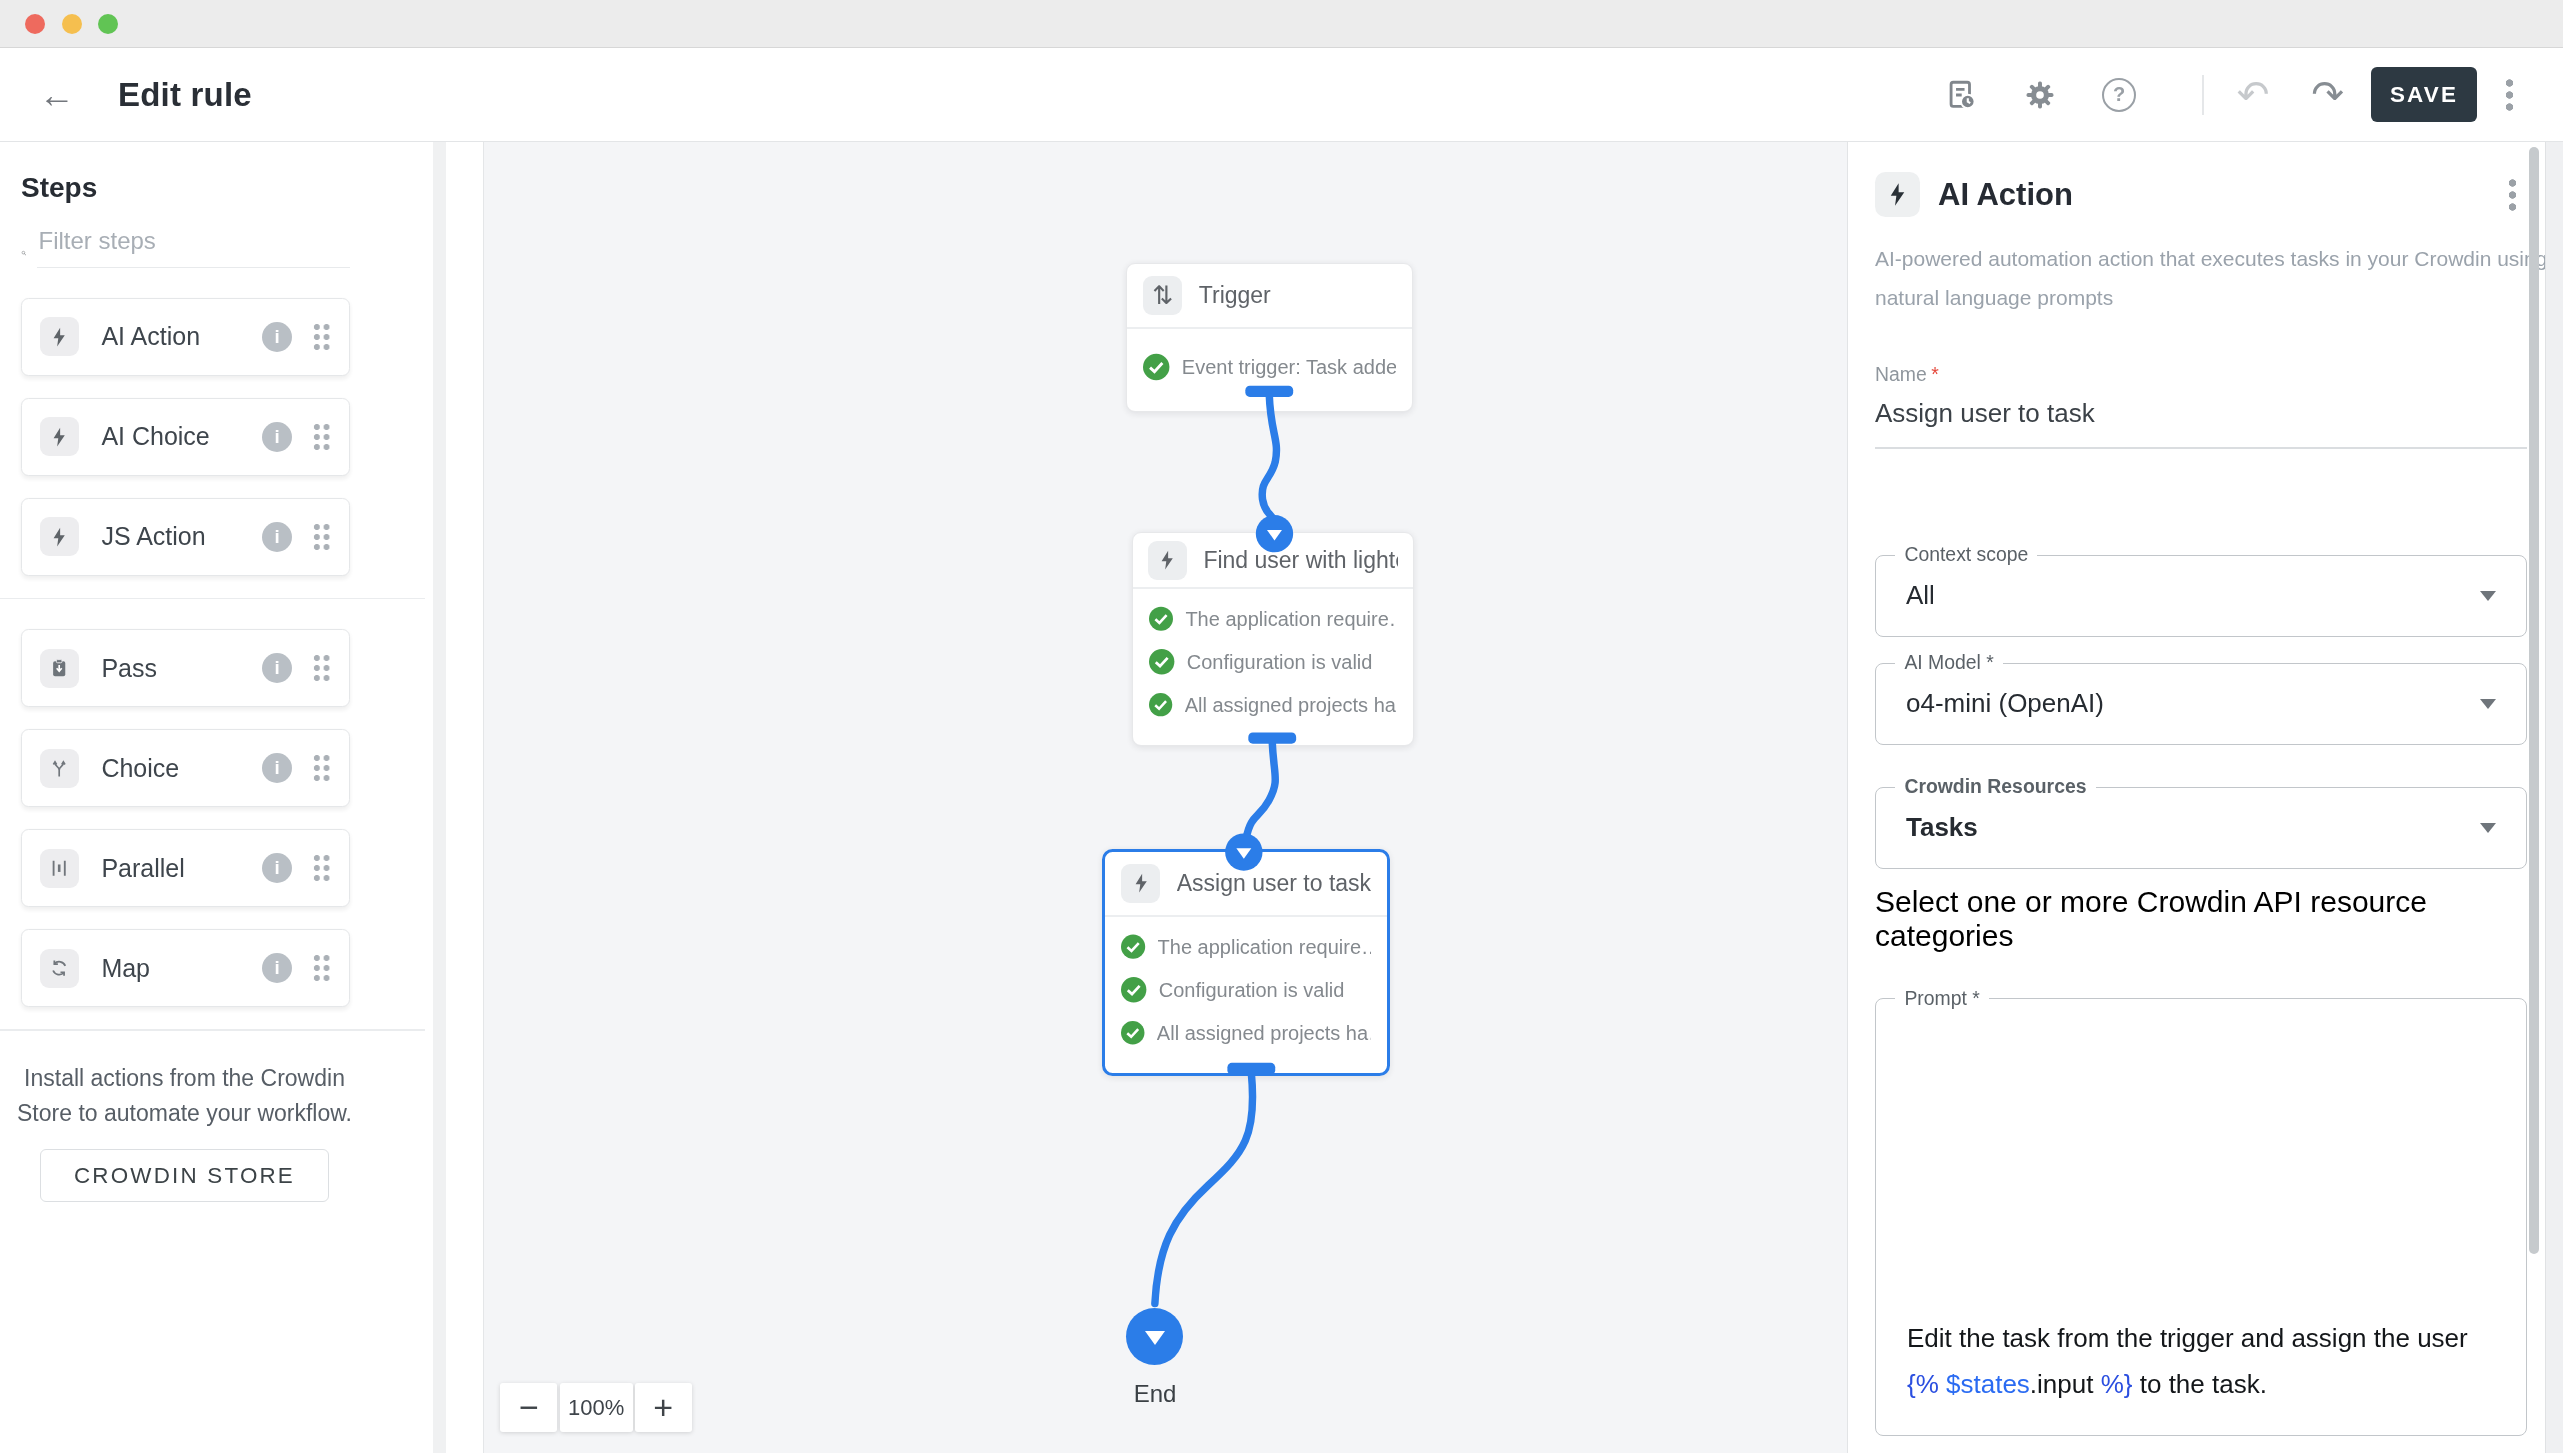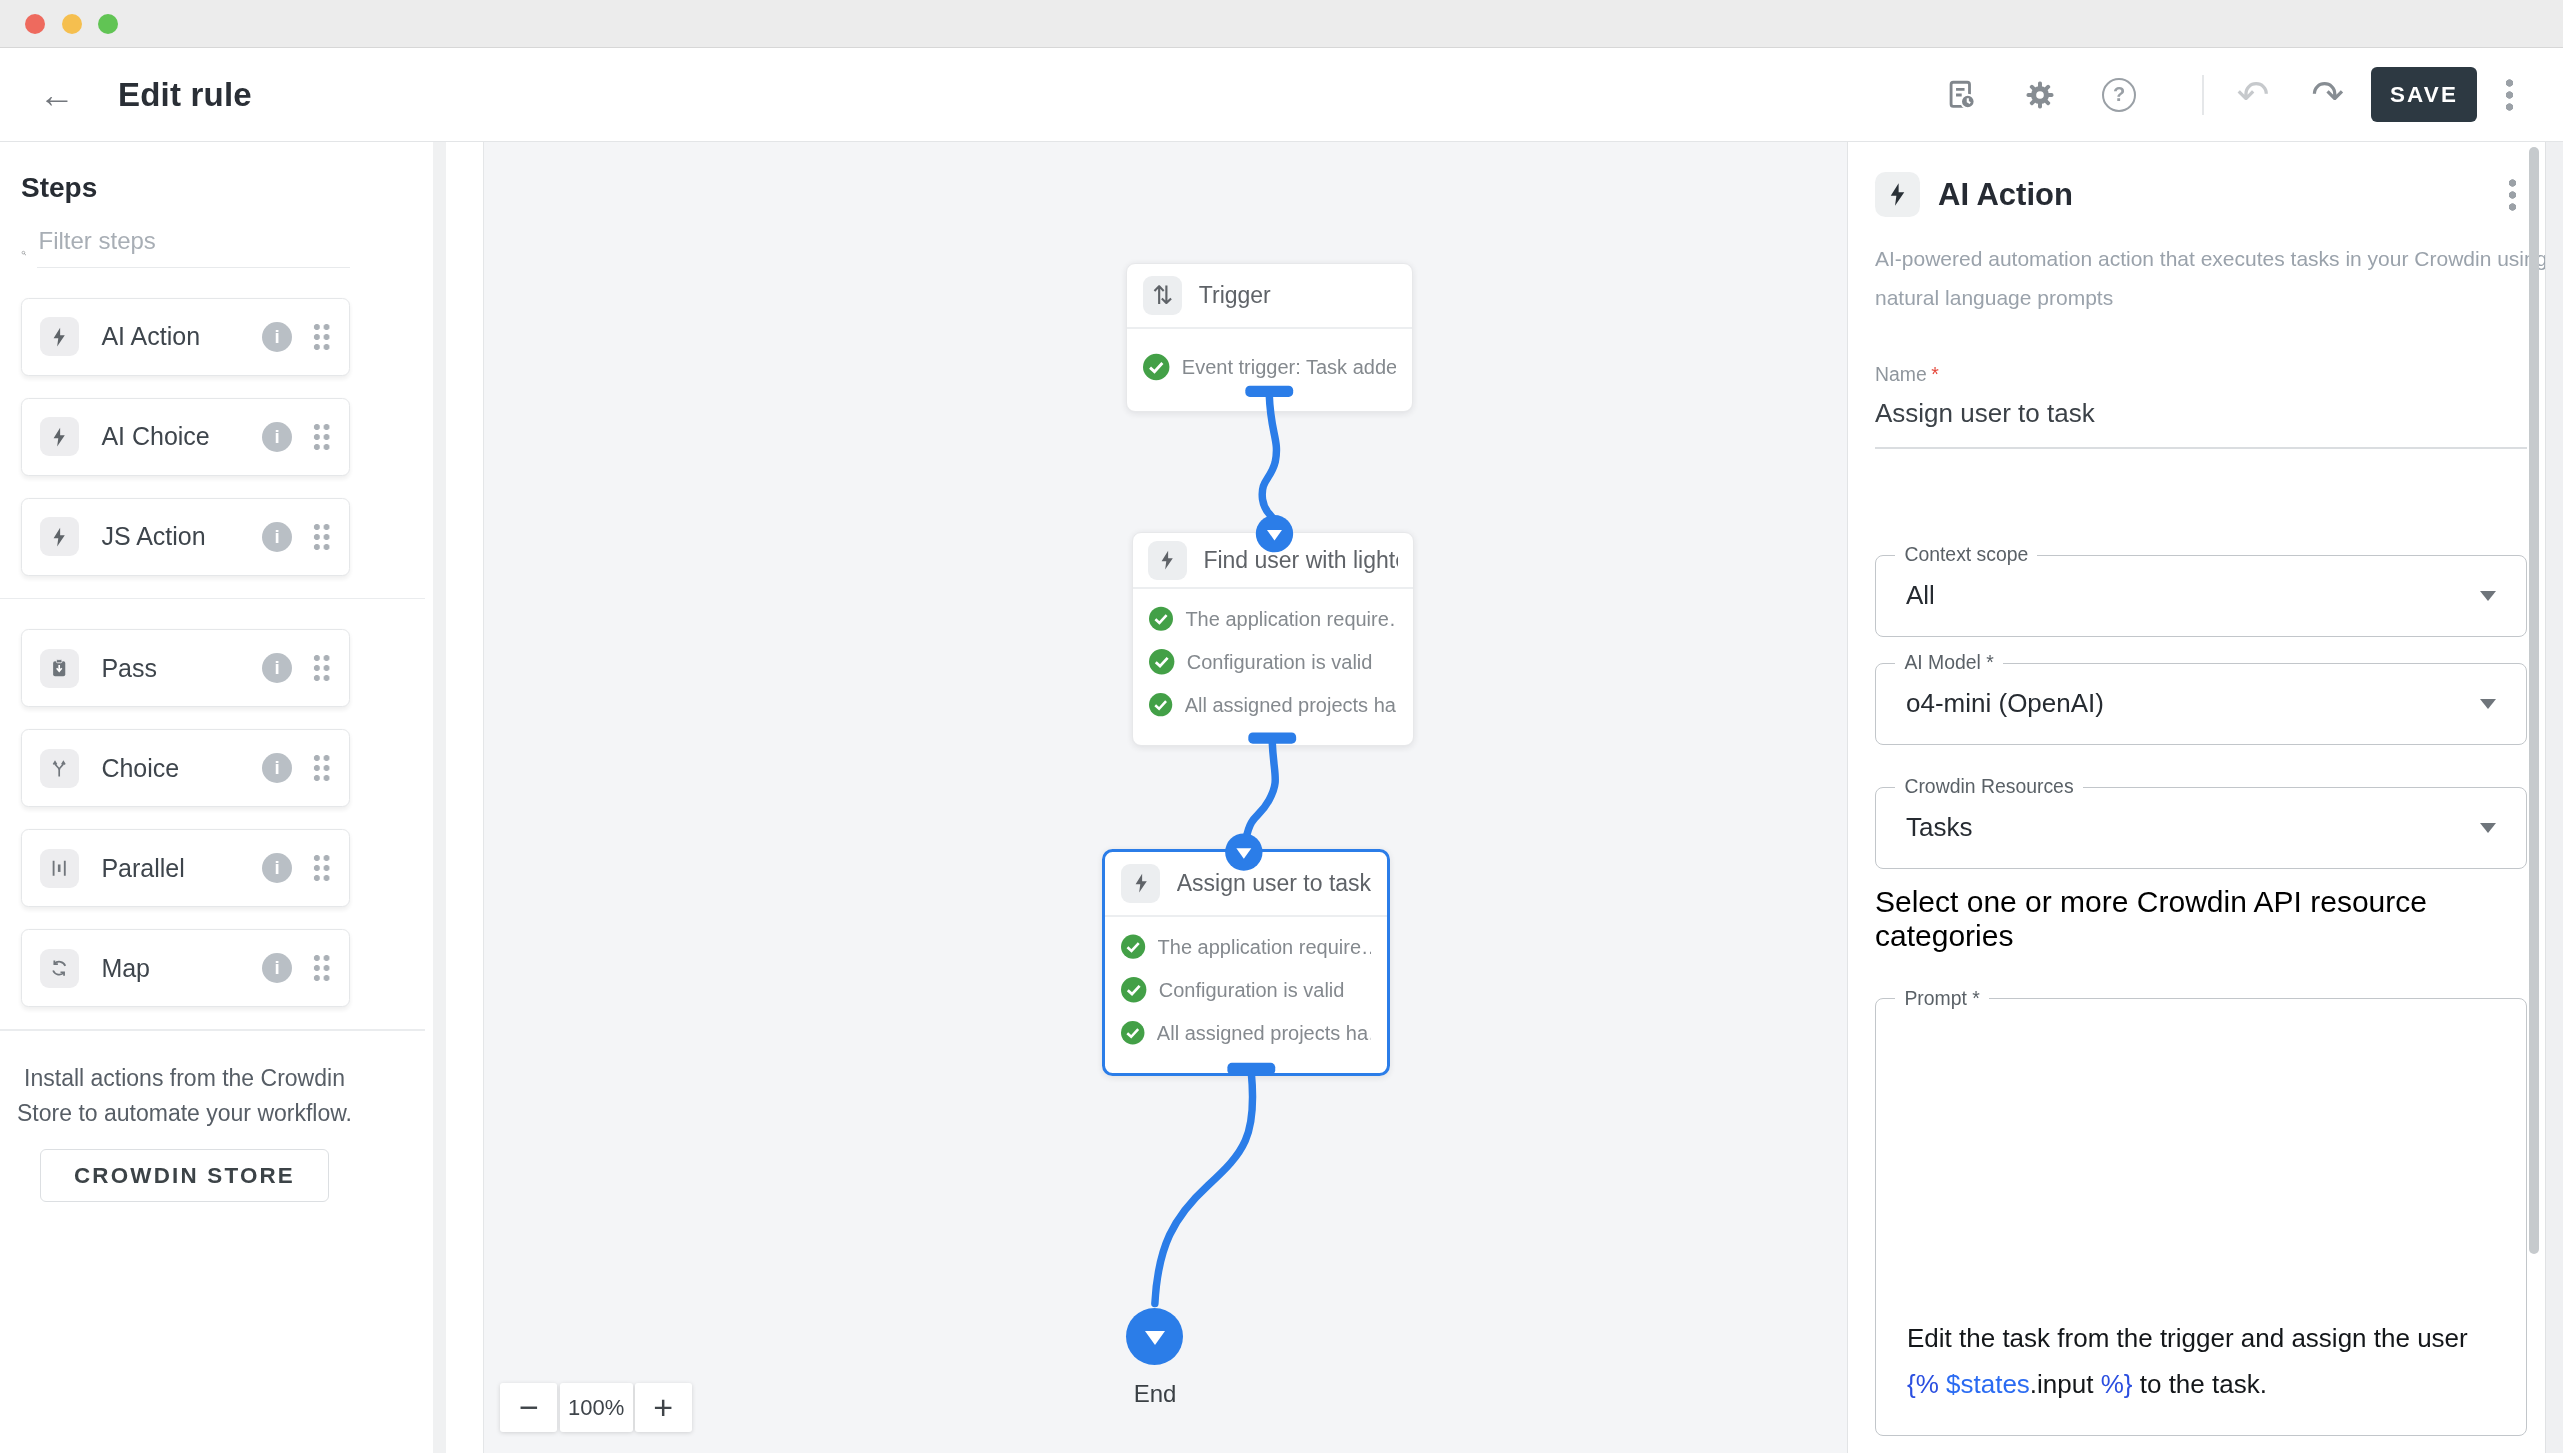--- a/index.html
+++ b/index.html
@@ -39,21 +39,21 @@
   .filter-input::placeholder { color:#a8aeb5; }
   .cards { margin-top:30px; }
   .card { width:329px; height:78px; background:#fff; border:0.7px solid #e5e7e9; border-radius:7.5px; box-shadow:0 2.2px 4.5px rgba(25,28,33,.07); display:flex; align-items:center; padding:0 18px; margin-bottom:22px; }
   .card-icon { width:39px; height:39px; border-radius:9px; background:#ededef; color:#5f6469; display:flex; align-items:center; justify-content:center; flex:0 0 auto; }
   .card-label { margin-left:22.4px; font-size:25px; color:#3e454c; white-space:nowrap; }
   .info { margin-left:auto; width:30px; height:30px; border-radius:50%; background:#b9bfc5; color:#fff; font-size:18.7px; font-weight:700; line-height:30px; text-align:center; font-style:normal; flex:0 0 auto; }
   .dots-grid { width:19.4px; height:30px; margin-left:19.4px; background:radial-gradient(circle,#aab0b6 2.7px,transparent 3.3px); background-size:9.7px 10px; flex:0 0 auto; }
   .sb-divider { height:1.5px; background:#eaecee; margin:19.4px 58px 30px -21px; }
   .store { margin-left:-21px; width:369px; text-align:center; }
   .store-text { margin-top:25.4px; padding:0 10.5px; font-size:23px; line-height:35px; color:#575e66; }
-  .store-btn { margin-top:18px; display:inline-block; background:#fff; border:1.5px solid #dcdfe2; border-radius:6px; padding:12.7px 33px; font-family:inherit; font-size:22.4px; font-weight:700; letter-spacing:2.2px; color:#3c4347; }
+  .store-btn { margin-top:18px; display:inline-block; background:#fff; border:1.5px solid #dcdfe2; border-radius:6px; padding:12.7px 33px; font-family:inherit; font-size:22.4px; font-weight:400; letter-spacing:2.2px; color:#3c4347; }
   .sb-track { position:absolute; top:0; bottom:0; right:37px; width:13.5px; background:#f0f1f2; }
 
   
   .canvas { flex:1; position:relative; background:#f4f5f7; overflow:hidden; }
   .node { position:absolute; background:#fff; border:1.5px solid #e7e8ea; border-radius:9px; box-shadow:0 1.5px 6px rgba(31,35,40,.09); z-index:1; }
   .node-head { display:flex; align-items:center; gap:16.4px; padding:12px 16.4px; }
   .node-head-sm { padding:7.5px 15px; }
   .node-icon { width:39px; height:39px; border-radius:9px; background:#eceef0; color:#5f6368; display:flex; align-items:center; justify-content:center; flex:0 0 auto; }
   .node-icon .glyph { font-size:25.4px; line-height:1; }
   .node-title { font-size:23px; color:#5f6368; white-space:nowrap; overflow:hidden; }
@@ -89,21 +89,21 @@
   .tab + .tab { margin-left:16.4px; }
   .field-name { margin-top:46px; }
   .f-label { font-size:19.4px; color:#8f969d; }
   .req { color:#e5493d; margin-left:4.5px; }
   .f-value { margin-top:12px; font-size:26px; color:#3b4147; }
   .f-underline { margin-top:18px; height:1.5px; background:#dadde0; }
   .obox { position:relative; border:1.5px solid #c2c6ca; border-radius:8px; min-height:82px; display:flex; align-items:center; padding:0 30px;gap:36px; }
   .obox-label { position:absolute; top:-12.7px; left:19.4px; background:#fff; padding:0 9px; font-size:19.4px; color:#5a6167; white-space:nowrap; }
   .obox-value { font-size:26px; color:#262b31; }
   .caret { margin-left:auto; width:0; height:0; border-left:8.2px solid transparent; border-right:8.2px solid transparent; border-top:10.5px solid #6f757b; }
-  .mt-ctx { margin-top:106px; } .mt-model { margin-top:26px; } .mt-res { margin-top:42px; }
+  .mt-ctx { margin-top:106px; } .mt-model { margin-top:26px; } .mt-res { margin-top:42px;font-weight:bold; }
   .helper { margin-top:16.4px; font-size:30px; color:#000000; }
   .prompt-box { margin-top:45px; height:438px; align-items:flex-end; padding:28px 31px; }
   .prompt-text { font-size:26px; line-height:46px; color:#14171a; white-space:pre-wrap; }
   .tok-brace { color:#2b4fe0; }
   .tok-var { color:#2a6bf2; }
   .panel-thumb { position:absolute; right:24px; top:4.5px; width:9.7px; height:1107px; border-radius:5.2px; background:#c6cacd; }
   .edge-strip { position:absolute; right:0; top:0; bottom:0; width:18px; background:#eff0f2; border-left:0.7px solid #e0e2e4; }
 
   svg { display:block; }
 </style>

